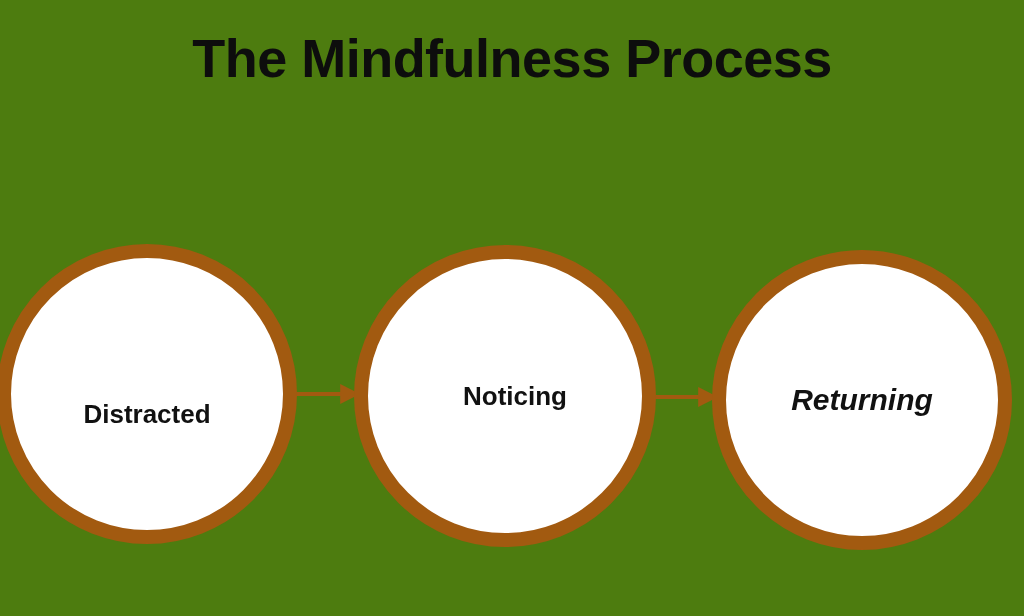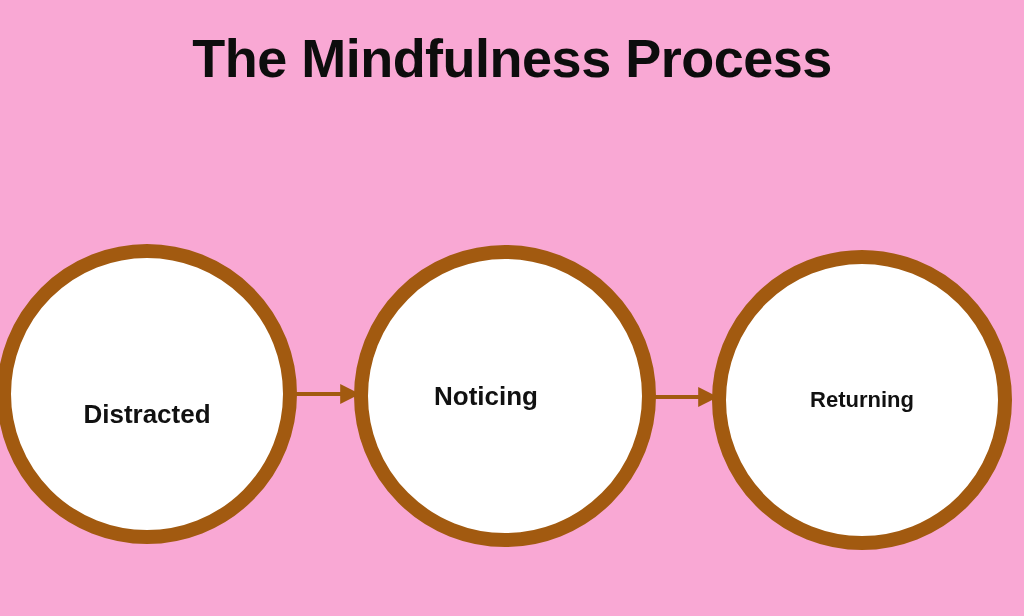--- a/index.html
+++ b/index.html
@@ -61,28 +61,29 @@
     left: 385px;
     top: 380px;
     width: 240px;
     font-size: 26px;
     line-height: 34px;
   }
   #label-returning {
     left: 742px;
     top: 387px;
     width: 240px;
-    font-size: 22px;
+    font-size: 30px;
     line-height: 34px;
+    font-style: italic;
   }
 </style>
 </head>
 <body style="background: rgb(255, 255, 255);">
 
-<div id="slide" style="background: #f9a8d4;">
+<div id="slide" style="background: #4d7c0f;">
 
   <div id="slide-title" style="color: rgb(13, 13, 13);">The Mindfulness Process</div>
 
   <svg id="diagram" viewBox="0 0 1024 616" xmlns="http://www.w3.org/2000/svg">
 
     <defs>
       <marker id="arrowhead-right" markerWidth="5" markerHeight="5" refX="4.2" refY="2.5" orient="auto" markerUnits="strokeWidth">
         <path d="M 0 0 L 5 2.5 L 0 5 z" fill="#A25A10"></path>
       </marker>
     </defs>
@@ -97,17 +98,17 @@
 
     <circle id="node-circle-distracted" cx="147" cy="394" r="143" fill="#FFFFFF" stroke="#A25A10" stroke-width="14"></circle>
 
     <circle id="node-circle-noticing" cx="505" cy="396" r="144" fill="#FFFFFF" stroke="#A25A10" stroke-width="14"></circle>
 
     <circle id="node-circle-returning" cx="862" cy="400" r="143" fill="#FFFFFF" stroke="#A25A10" stroke-width="14"></circle>
   </svg>
 
   <div class="node-label" id="label-distracted" style="color: rgb(17, 17, 17); left: 27px; top: 377px; margin-top: 20px;">Distracted</div>
 
-  <div class="node-label" id="label-noticing" style="color: rgb(17, 17, 17); left: 366px; top: 379px;">Noticing</div>
+  <div class="node-label" id="label-noticing" style="color: rgb(17, 17, 17); left: 395px; top: 379px;">Noticing</div>
 
   <div class="node-label" id="label-returning" style="color: rgb(17, 17, 17); left: 742px; top: 383px;">Returning</div>
 
 </div>
 
 </body></html>

